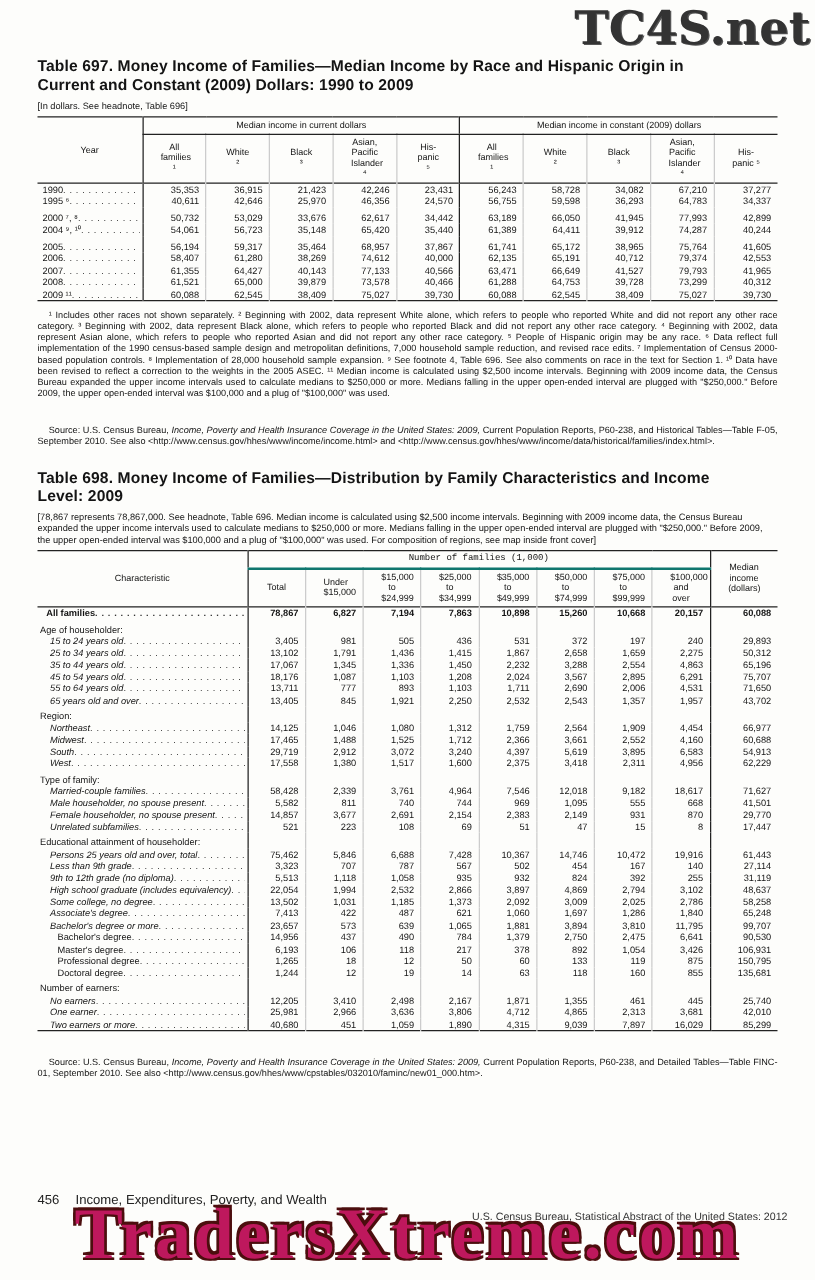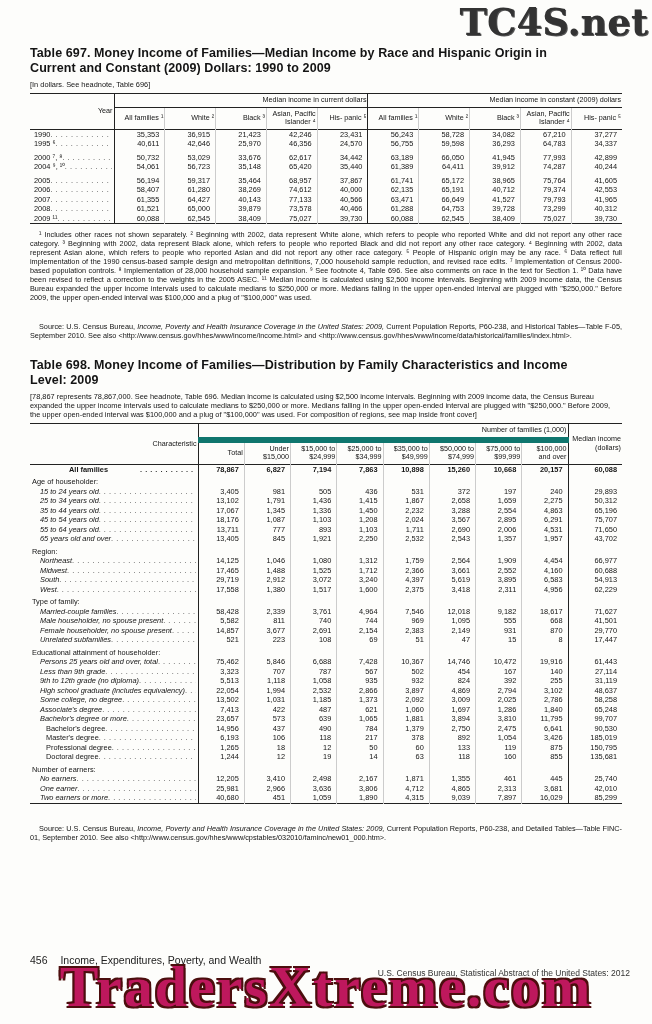--- a/index.html
+++ b/index.html
@@ -10,36 +10,36 @@
   .t-title{font-size:12.5px;line-height:15px;font-weight:bold;max-width:552px;letter-spacing:.1px;}
   .headnote{font-size:7.4px;line-height:9px;margin-top:4px;}
   .footnotes{font-size:7.3px;line-height:9px;margin-top:6px;text-align:justify;text-indent:9px;}
   .source{font-size:7.3px;line-height:9px;margin-top:20px;text-align:justify;text-indent:9px;}
   .t2{margin-top:18px;}
 
   table{width:100%;border-collapse:collapse;table-layout:fixed;margin-top:4px;}
   th{font-weight:normal;}
   .t697,.t698{border-top:1.5px solid #222;border-bottom:1px solid #222;}
   .t697 thead,.t698 thead{border-bottom:1px solid #222;}
-  .t697 th,.t698 th{font-size:7.2px;line-height:8.5px;text-align:right;vertical-align:middle;padding:2px 1px;}
+  .t697 th,.t698 th{font-size:7.2px;line-height:8.5px;text-align:center;vertical-align:middle;padding:2px 14px;}
   .t697 td,.t698 td{font-size:7.4px;line-height:9.5px;padding:0 2px;vertical-align:bottom;}
   td.num{text-align:right;padding-right:5px;border-left:1px solid #ccc;}
   th.col-h{border-left:1px solid #ccc;}
   .gl{border-left:1px solid #222 !important;}
   .t697 .group-h{border-bottom:1px solid #222;border-left:1px solid #222;}
   .t697 tr.gap td{padding-top:4px;}
   .t697 .year-cell{padding-left:4px;}
-  .t698 .numfam-h{border-left:1px solid #222;border-bottom:6px solid #0f766e;}
+  .t698 .numfam-h{border-left:1px solid #222;border-bottom:2px solid #0f766e;font-family:Liberation Mono, monospace;}
   .t698 .med-h{border-left:1px solid #222;}
   .t698 .sec-cell{padding-top:3px;padding-left:2px;}
   .t698 .char-cell{padding-left:2px;}
   .t698 .ind0 .lbl{padding-left:5px;}
   .t698 .ind1 .lbl{padding-left:8px;font-style:italic;}
   .t698 .ind2 .lbl{padding-left:14px;}
-  .b, .b .lbl, .b .dots{font-weight:bold;margin-left:32px;}
+  .b, .b .lbl, .b .dots{font-weight:bold;}
   .lead{display:flex;align-items:flex-end;text-align:center;}
   .lbl{flex:0 1 auto;}
   .dots{flex:1 1 8px;overflow:hidden;white-space:nowrap;letter-spacing:.5px;color:#333;}
 
   .t698-wrap{position:relative;margin-top:4px;}
   .t698-wrap table{margin-top:0;}
 
   .footer-line{position:absolute;left:30px;bottom:58px;font-size:10.5px;color:#222;}
   .pagenum{margin-right:10px;}
   .census-line{position:absolute;right:22px;bottom:46px;font-size:8.5px;color:#333;}
@@ -743,21 +743,21 @@
               </div>
             </td>
             <td class="num gl">6,193</td>
             <td class="num">106</td>
             <td class="num">118</td>
             <td class="num">217</td>
             <td class="num">378</td>
             <td class="num">892</td>
             <td class="num">1,054</td>
             <td class="num">3,426</td>
-            <td class="num gl">185,019</td>
+            <td class="num gl">106,931</td>
           </tr>
           <tr>
             <td class="char-cell ind2">
               <div class="lead">
                 <span class="lbl">Professional degree</span>
                 <span class="dots"> . . . . . . . . . . . . . . . . . . . . . . . . . . . . . . . . . . . . . . . . . . . . . . . . . . . . . . . . . . . . . . . . . . . . . . . . . . . . . . . . . . . . . . . . . .</span>
               </div>
             </td>
             <td class="num gl">1,265</td>
             <td class="num">18</td>

